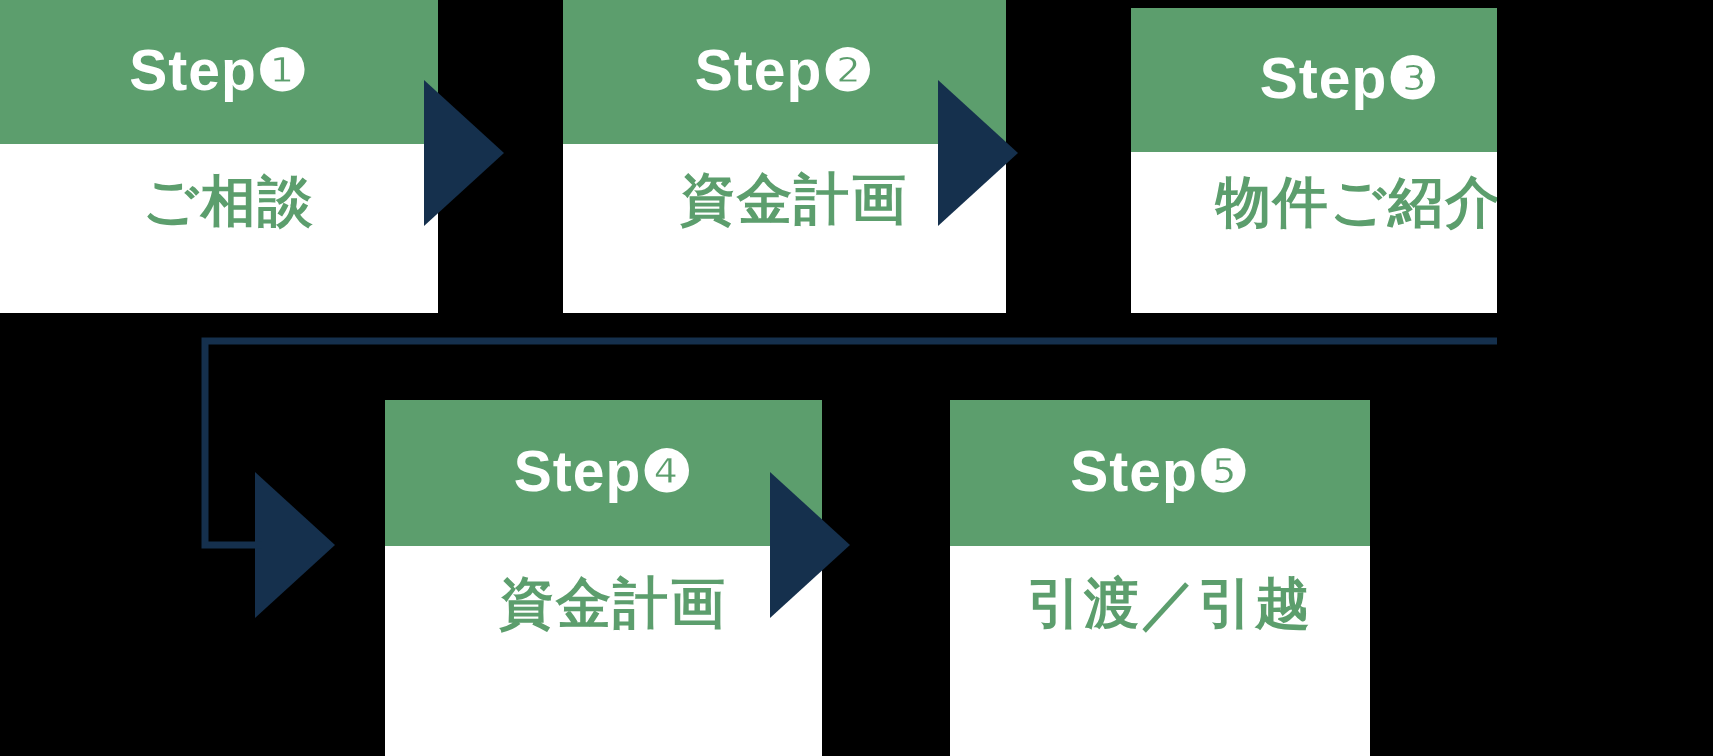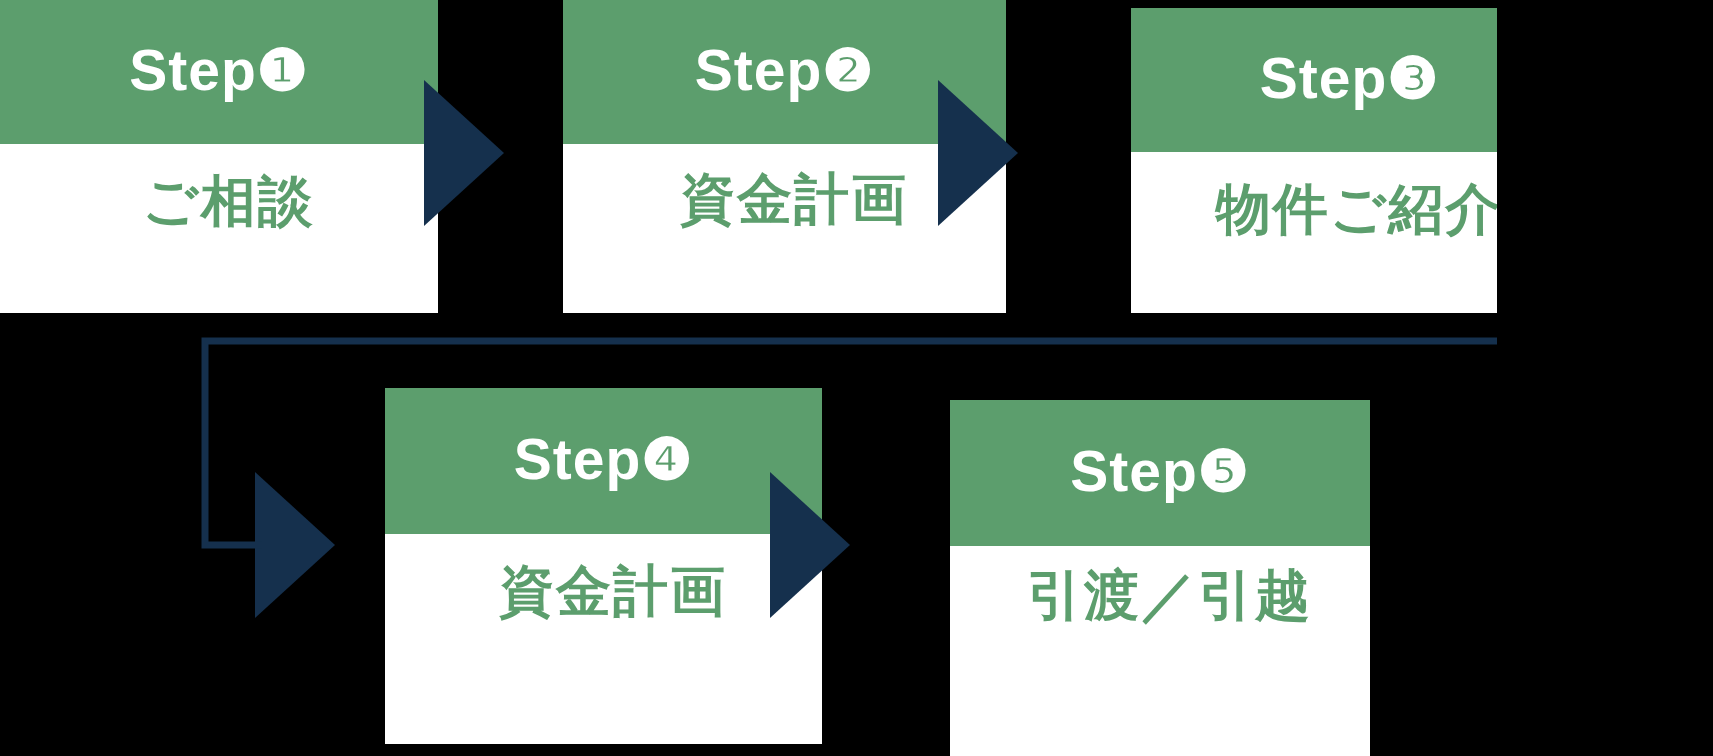--- a/index.html
+++ b/index.html
@@ -102,39 +102,39 @@
     </div>
     <div class="card-body" style="padding-top:28px;justify-content:center;">
       <span class="card-body-text">資金計画</span>
     </div>
   </div>
 
   <div class="card" style="left:1131px; top:0px; width:437px; height:313px;">
     <div class="card-head" style="height:144px;margin-top:8px;">
       <span class="card-head-text">Step❸</span>
     </div>
-    <div class="card-body" style="padding-top:30px;">
+    <div class="card-body" style="padding-top:23px;">
       <span class="card-body-text">物件ご紹介</span>
     </div>
   </div>
 
-  <div class="card" style="left:385px; top:388px; width:437px; height:356px;text-align:center;">
+  <div class="card" style="left:385px; top:400px; width:437px; height:356px;text-align:center;">
     <div class="card-head" style="height:146px;">
       <span class="card-head-text">Step❹</span>
     </div>
     <div class="card-body" style="padding-top:30px;">
       <span class="card-body-text">資金計画</span>
     </div>
   </div>
 
   <div class="card" style="left:950px; top:400px; width:420px; height:356px;">
     <div class="card-head" style="height:146px;">
       <span class="card-head-text">Step❺</span>
     </div>
-    <div class="card-body" style="padding-top:22px;">
+    <div class="card-body" style="padding-top:30px;">
       <span class="card-body-text">引渡／引越</span>
     </div>
   </div>
 
   <div class="arrow" style="left:424px; top:80px;
               border-left-width:80px;
               border-top-width:73px; border-bottom-width:73px;"></div>
 
   <div class="arrow" style="left:938px; top:80px;
               border-left-width:80px;

